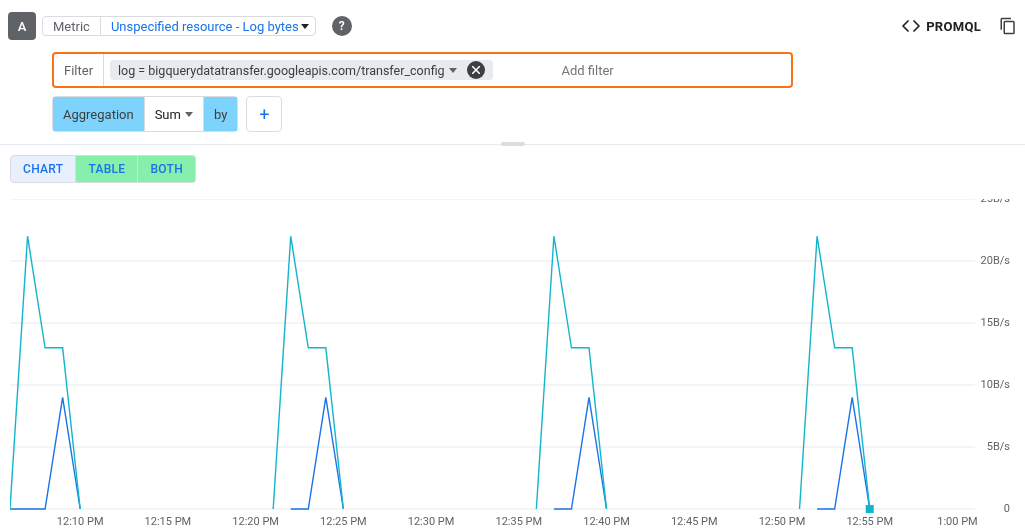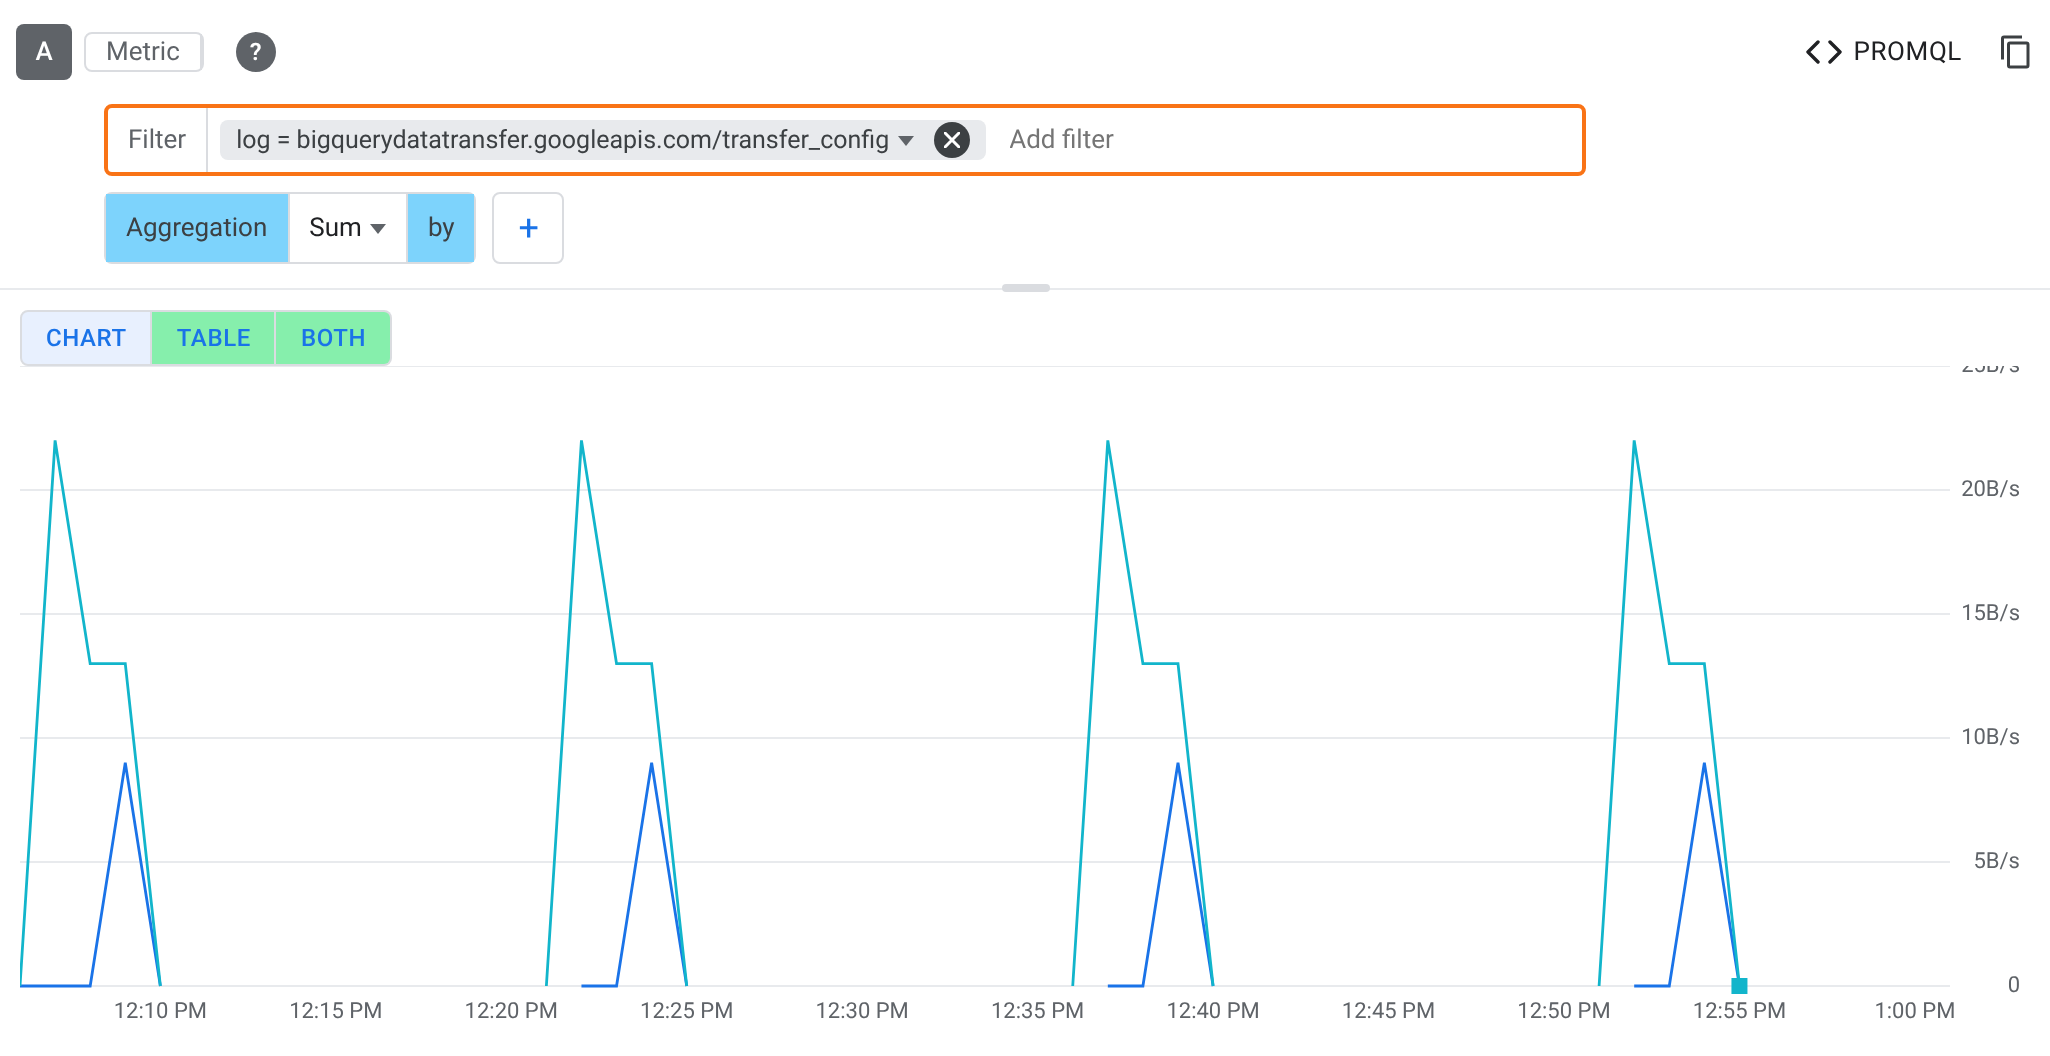--- a/index.html
+++ b/index.html
@@ -5,55 +5,59 @@
   *{box-sizing:border-box;margin:0;padding:0;font-family:Roboto,"Helvetica Neue",Arial,sans-serif}
   body{background:#fff;color:#202124;font-size:13px;width:1025px;height:528px;overflow:hidden}
   .row{display:flex;align-items:center}
   .topbar{padding:12px 8px 8px 8px;gap:6px}
   .id-badge{width:28px;height:28px;border-radius:4px;background:#5f6368;color:#fff;display:flex;align-items:center;justify-content:center;font-weight:500}
   .field-box{border:1px solid #dadce0;border-radius:4px;display:flex;align-items:center;height:20px}
   .field-label{padding:0 10px;color:#5f6368;border-right:1px solid #dadce0;height:100%;display:flex;align-items:center;font-size:13px}
   .metric-val{color:#1a73e8;padding:0 6px 0 10px;font-size:13px;display:flex;align-items:center;gap:2px}
   .help-circle{width:20px;height:20px;border-radius:50%;background:#5f6368;color:#fff;display:flex;align-items:center;justify-content:center;font-size:12px;font-weight:600;margin-left:10px}
   .spacer{flex:1}
-  .promql{font-weight:400;letter-spacing:0.3px;margin-right:12px;display:flex;align-items:center;gap:6px}
+  .promql{font-weight:700;letter-spacing:0.3px;margin-right:12px;display:flex;align-items:center;gap:6px}
   .copy-icon{width:18px;height:18px}
   .second-row{padding:4px 8px 8px 52px;gap:8px}
   .filter-box{border:2px solid #f97316;border-radius:4px;display:flex;align-items:center;height:36px}
   .chip{background:#e8eaed;border-radius:4px;color:#3c4043;font-size:12.5px;padding:1px 8px;display:flex;align-items:center;gap:4px;margin:0 6px}
   .chip-close{width:18px;height:18px;border-radius:50%;background:#3c4043;color:#fff;display:flex;align-items:center;justify-content:center;font-size:11px;margin-left:6px}
   .add-filter{color:#9aa0a6;padding:0 120px 0 6px;font-size:13px}
   .third-row{padding:0 8px 12px 52px;gap:8px}
   .agg-box{border:1px solid #dadce0;border-radius:4px;display:flex;align-items:stretch;height:36px}
   .agg-seg{padding:0 10px;display:flex;align-items:center;gap:4px;border-right:1px solid #dadce0;font-size:13px}
   .agg-seg:last-child{border-right:none}
   .agg-seg.grey{background:#7dd3fc;color:#3c4043}
   .plus-btn{width:36px;height:36px;border:1px solid #dadce0;border-radius:4px;display:flex;align-items:center;justify-content:center;color:#1a73e8;font-size:18px;font-weight:400}
   .divider{height:1px;background:#e8eaed;width:100%;position:relative}
   .grip{width:24px;height:4px;background:#dadce0;border-radius:2px;position:absolute;left:50%;top:-2px;transform:translateX(-50%)}
-  .view-toggle{display:flex;margin:10px 0 0 10px}
+  .view-toggle{display:flex;margin:10px 0 16px 10px}
   .vt-btn{border:1px solid #dadce0;padding:6px 12px;font-size:12px;color:#1a73e8;font-weight:500;background:#86efac;letter-spacing:0.3px}
   .vt-btn.active{background:#e8f0fe}
   .vt-btn:first-child{border-radius:4px 0 0 4px}
   .vt-btn:not(:first-child){border-left:none}
   .vt-btn:last-child{border-radius:0 4px 4px 0}
   .chart-wrap{position:relative;margin:0 10px 0 10px;height:348px}
   svg.chart{width:1005px;height:348px;display:block}
   .grid line{stroke:#e8eaed;stroke-width:1}
   .ytick text,.xtick text{fill:#5f6368;font-size:11px}
   .caret{width:0;height:0;border-left:4px solid transparent;border-right:4px solid transparent;border-top:5px solid #5f6368;display:inline-block}
   .caret-blue{border-top-color:#202124}
 </style>
 </head>
 <body>
 
 <div class="row topbar">
   <div class="id-badge">A</div>
   <div class="field-box">
     <div class="field-label">Metric</div>
+    <div class="metric-val">
+      <span>Unspecified resource - Log bytes</span>
+      <span class="caret caret-blue"></span>
+    </div>
   </div>
   <div class="help-circle">?</div>
   <div class="spacer"></div>
   <div class="promql">
     <svg width="18" height="14" viewBox="0 0 18 14">
         <path d="M6 2L1 7l5 5M12 2l5 5-5 5" stroke="#202124" stroke-width="1.7" fill="none" stroke-linecap="round" stroke-linejoin="round"></path>
       </svg>
     <span>PROMQL</span>
   </div>
   <svg class="copy-icon" viewBox="0 0 24 24">
@@ -66,21 +70,21 @@
     <div class="field-label">Filter</div>
     <div class="chip">
       <span>log = bigquerydatatransfer.googleapis.com/transfer_config</span>
       <span class="caret"></span>
       <span class="chip-close">
         <svg width="8" height="8" viewBox="0 0 8 8">
             <path d="M0 0l8 8M8 0L0 8" stroke="#fff" stroke-width="1.5"></path>
           </svg>
       </span>
     </div>
-    <input class="add-filter" style="border: none; outline: none; background: transparent;" placeholder="Add filter">
+    <input class="add-filter" style="border: none; outline: none; background: transparent; text-align: center;" placeholder="Add filter">
   </div>
 </div>
 
 <div class="row third-row">
   <div class="agg-box">
     <div class="agg-seg grey">Aggregation</div>
     <div class="agg-seg">
       <span>Sum</span>
       <span class="caret"></span>
     </div>

